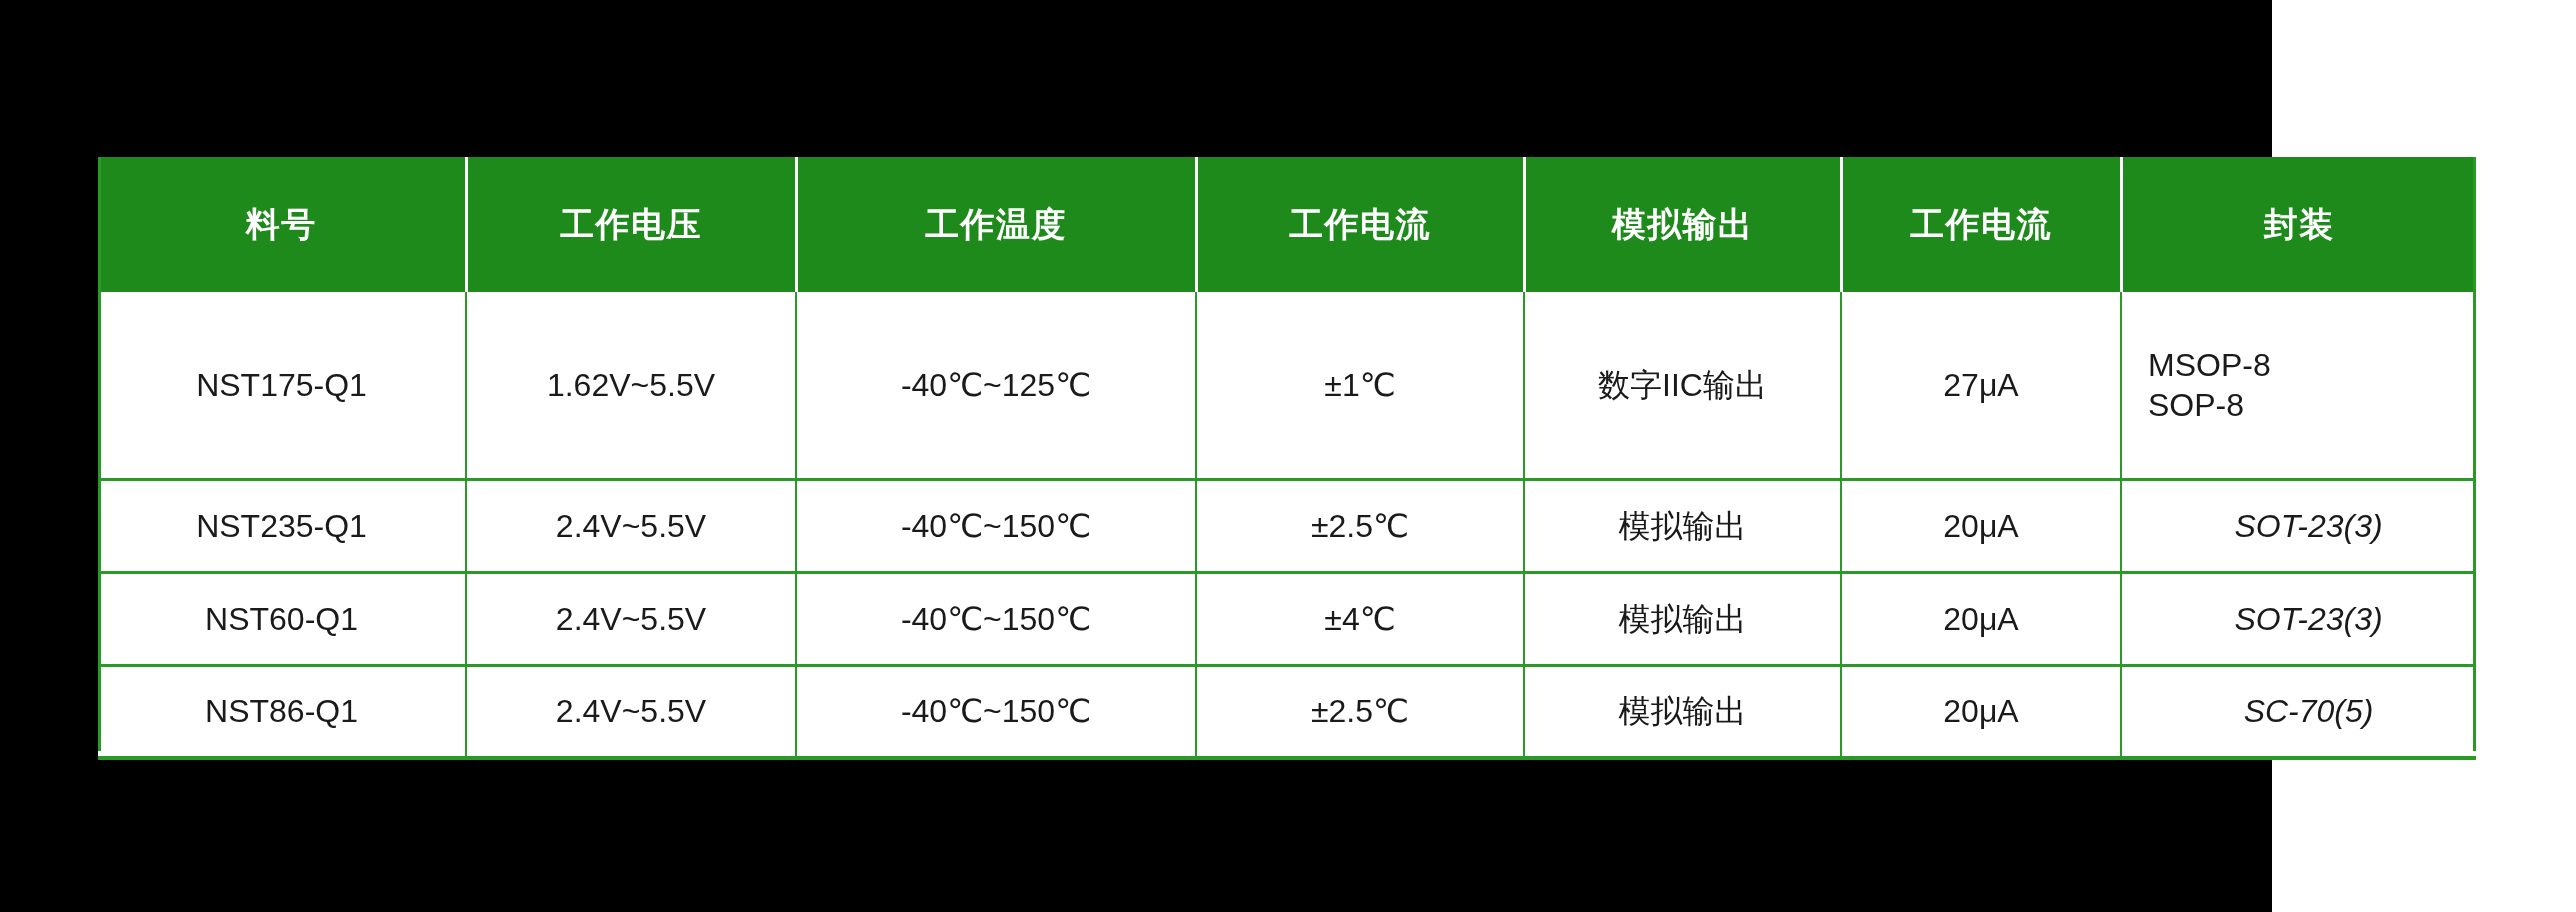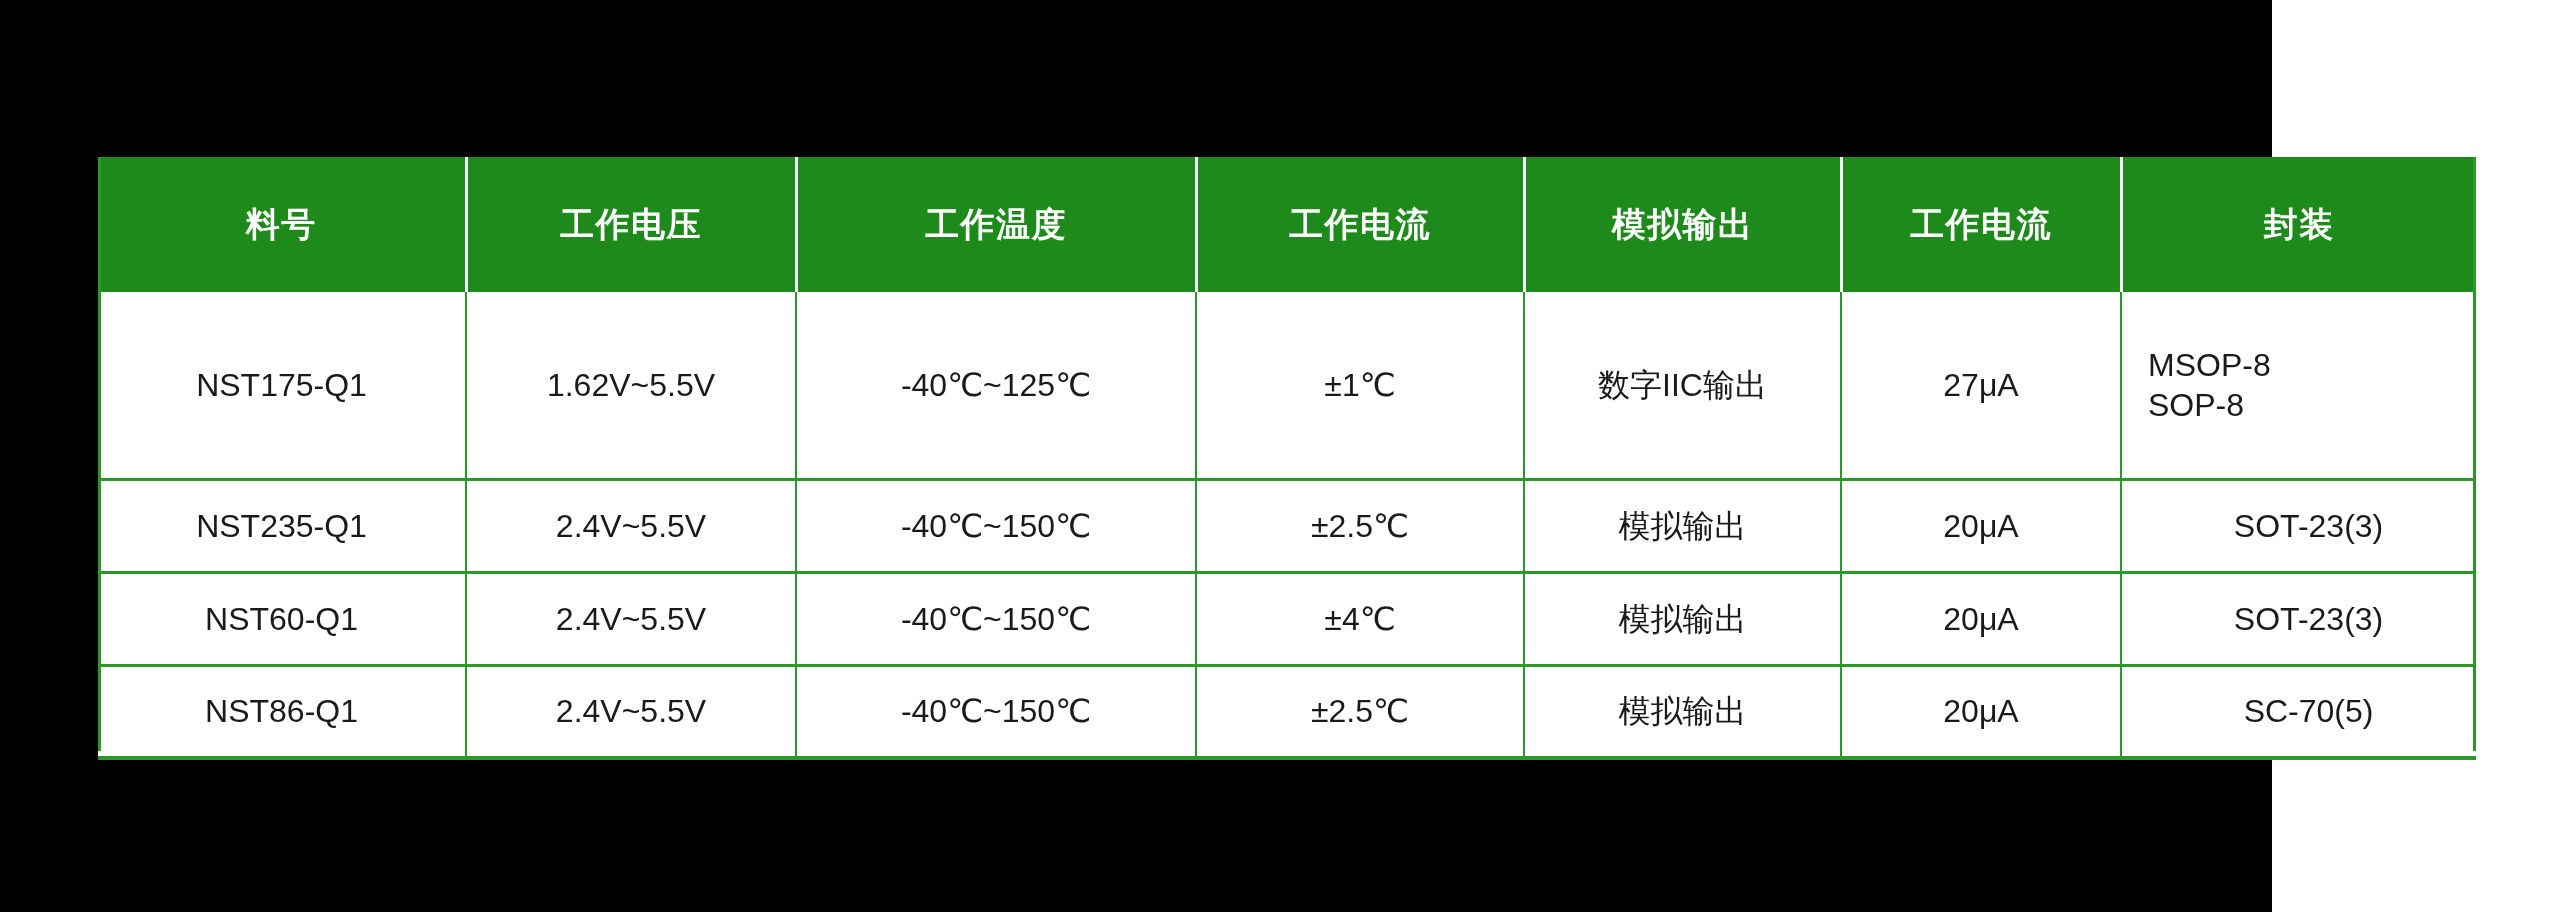--- a/index.html
+++ b/index.html
@@ -123,20 +123,21 @@
   td.pkg-multiline {
     text-align: left !important;
     padding-left: 26px !important;
     white-space: pre-line !important;
     line-height: 1.32;
     margin-left: 45px;
   }
   td.pkg-left {
     text-align: center;
     padding-left: 26px !important;
+    font-style: italic;
   }
 </style>
 </head>
 <body>
 
 <div id="page">
 
   <div id="spec-table-wrap">
     <table class="spec-table">
       <colgroup>

